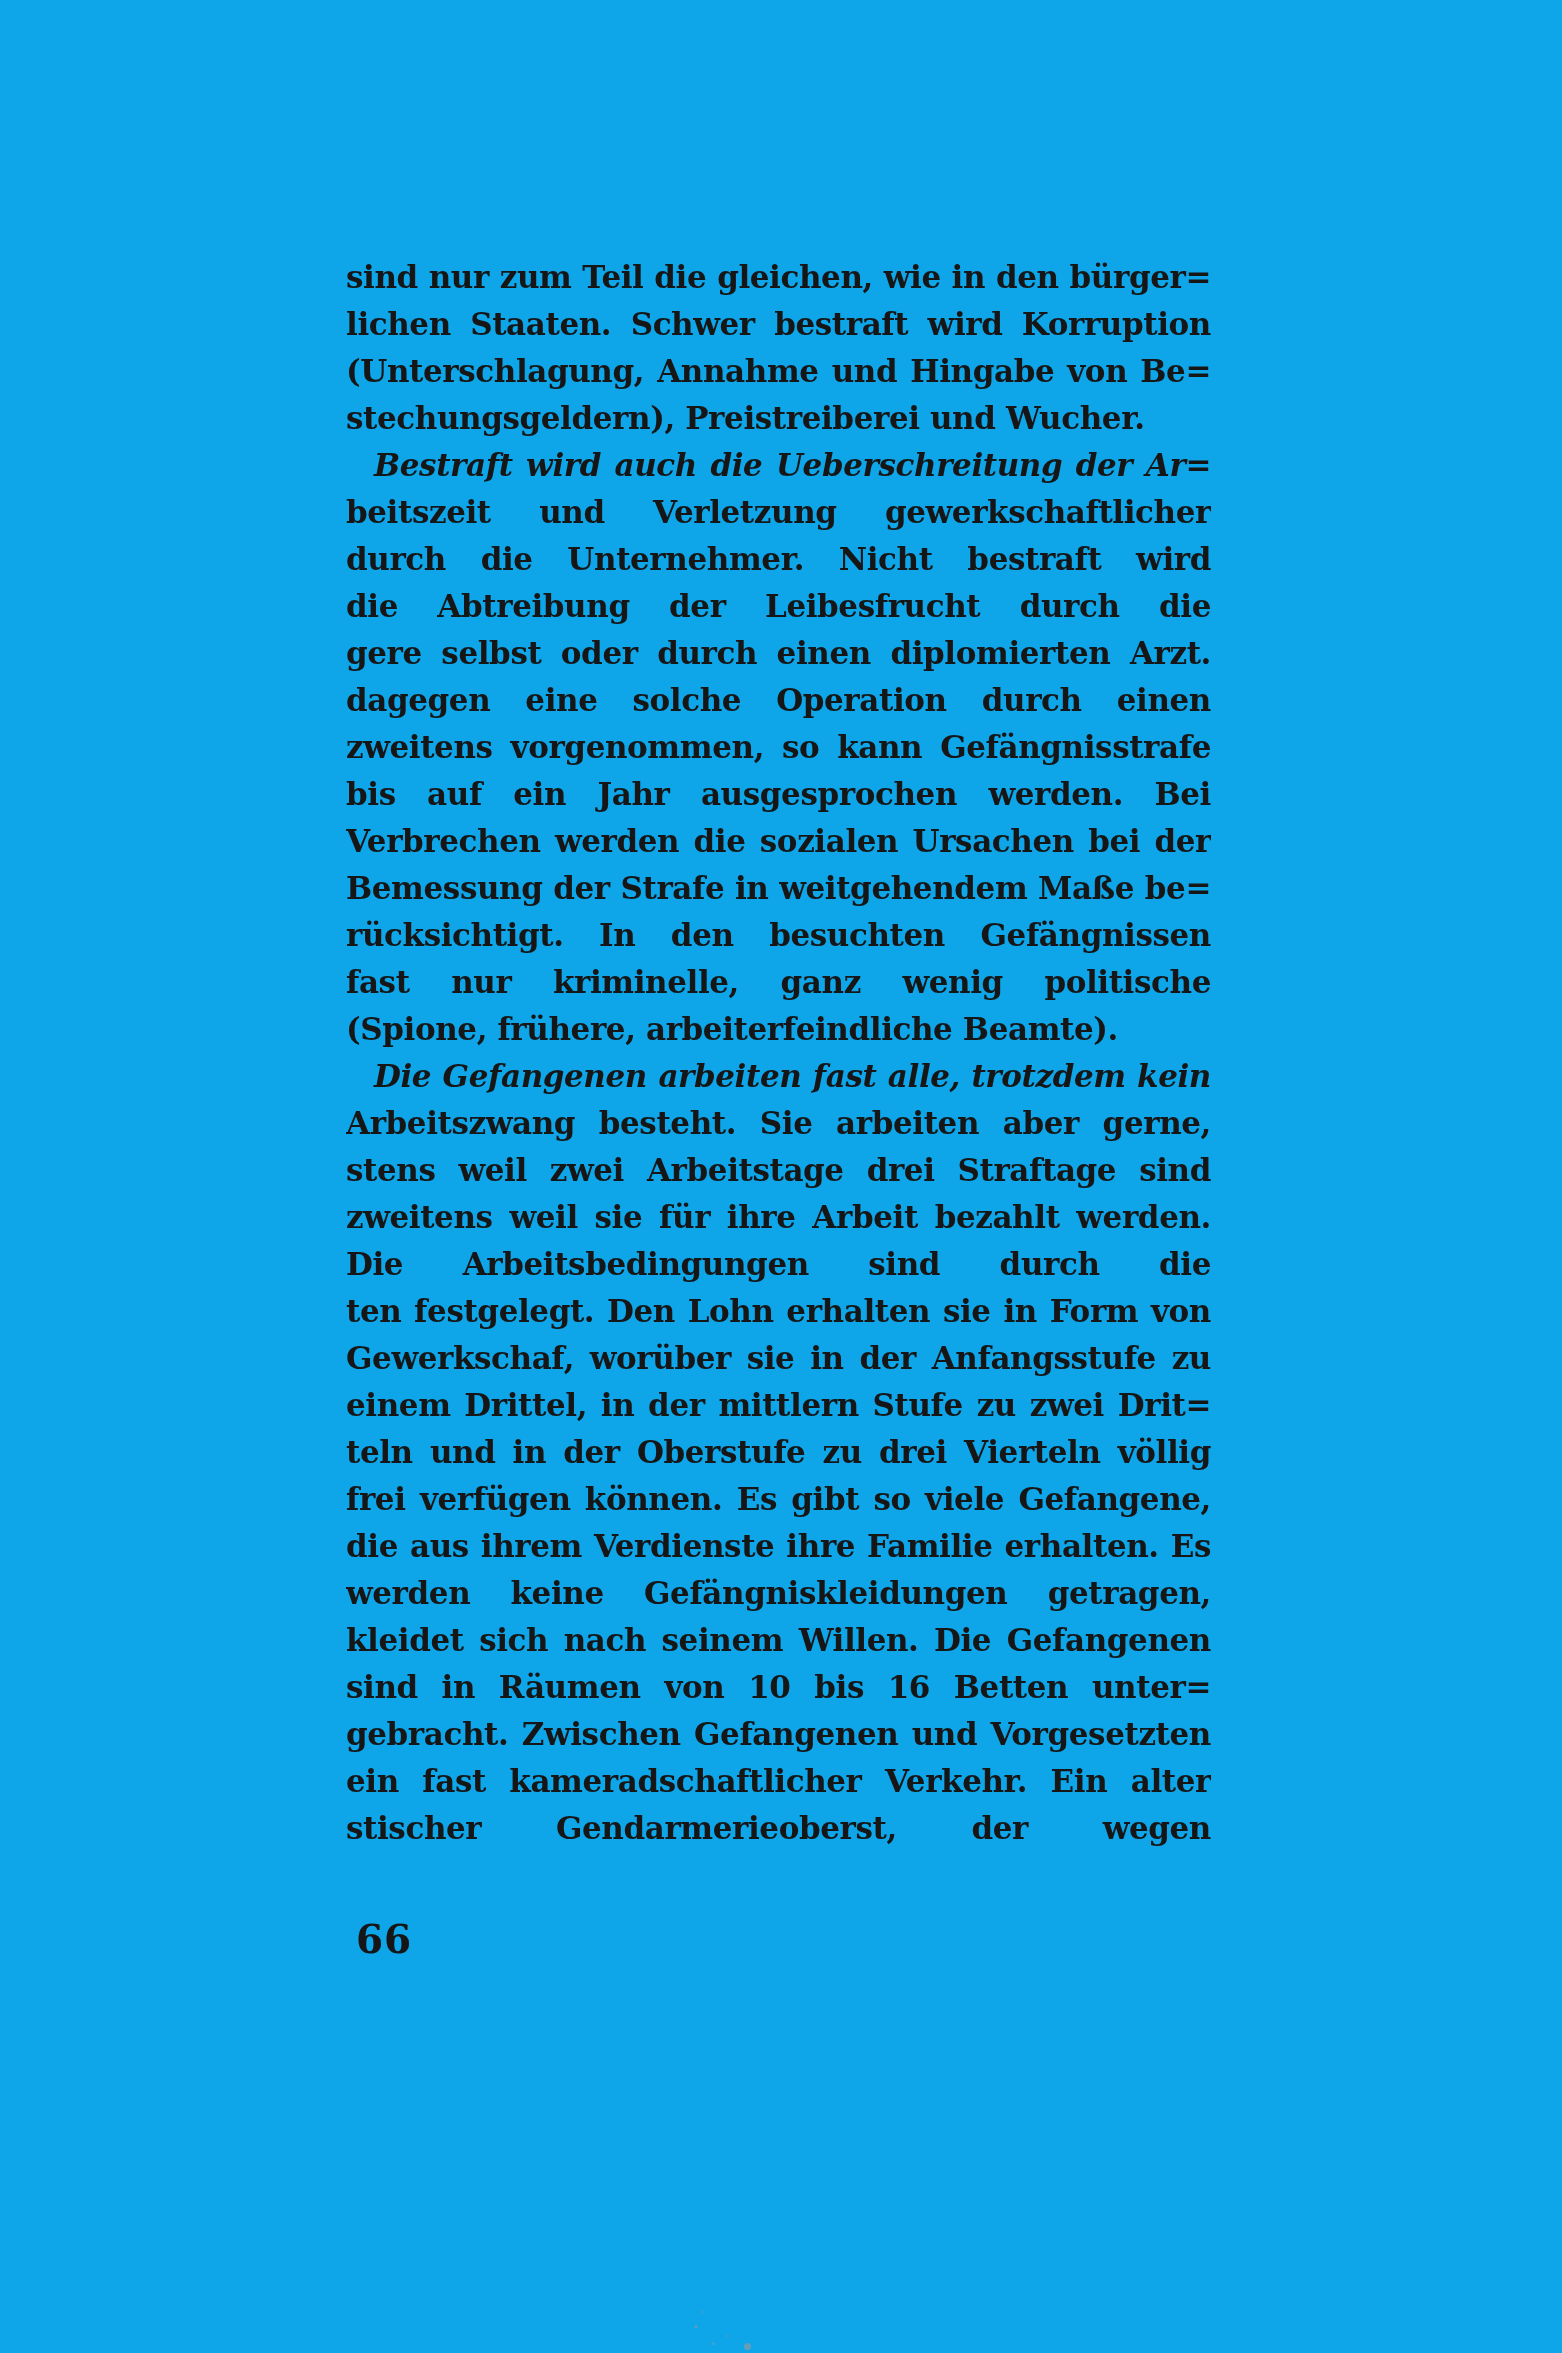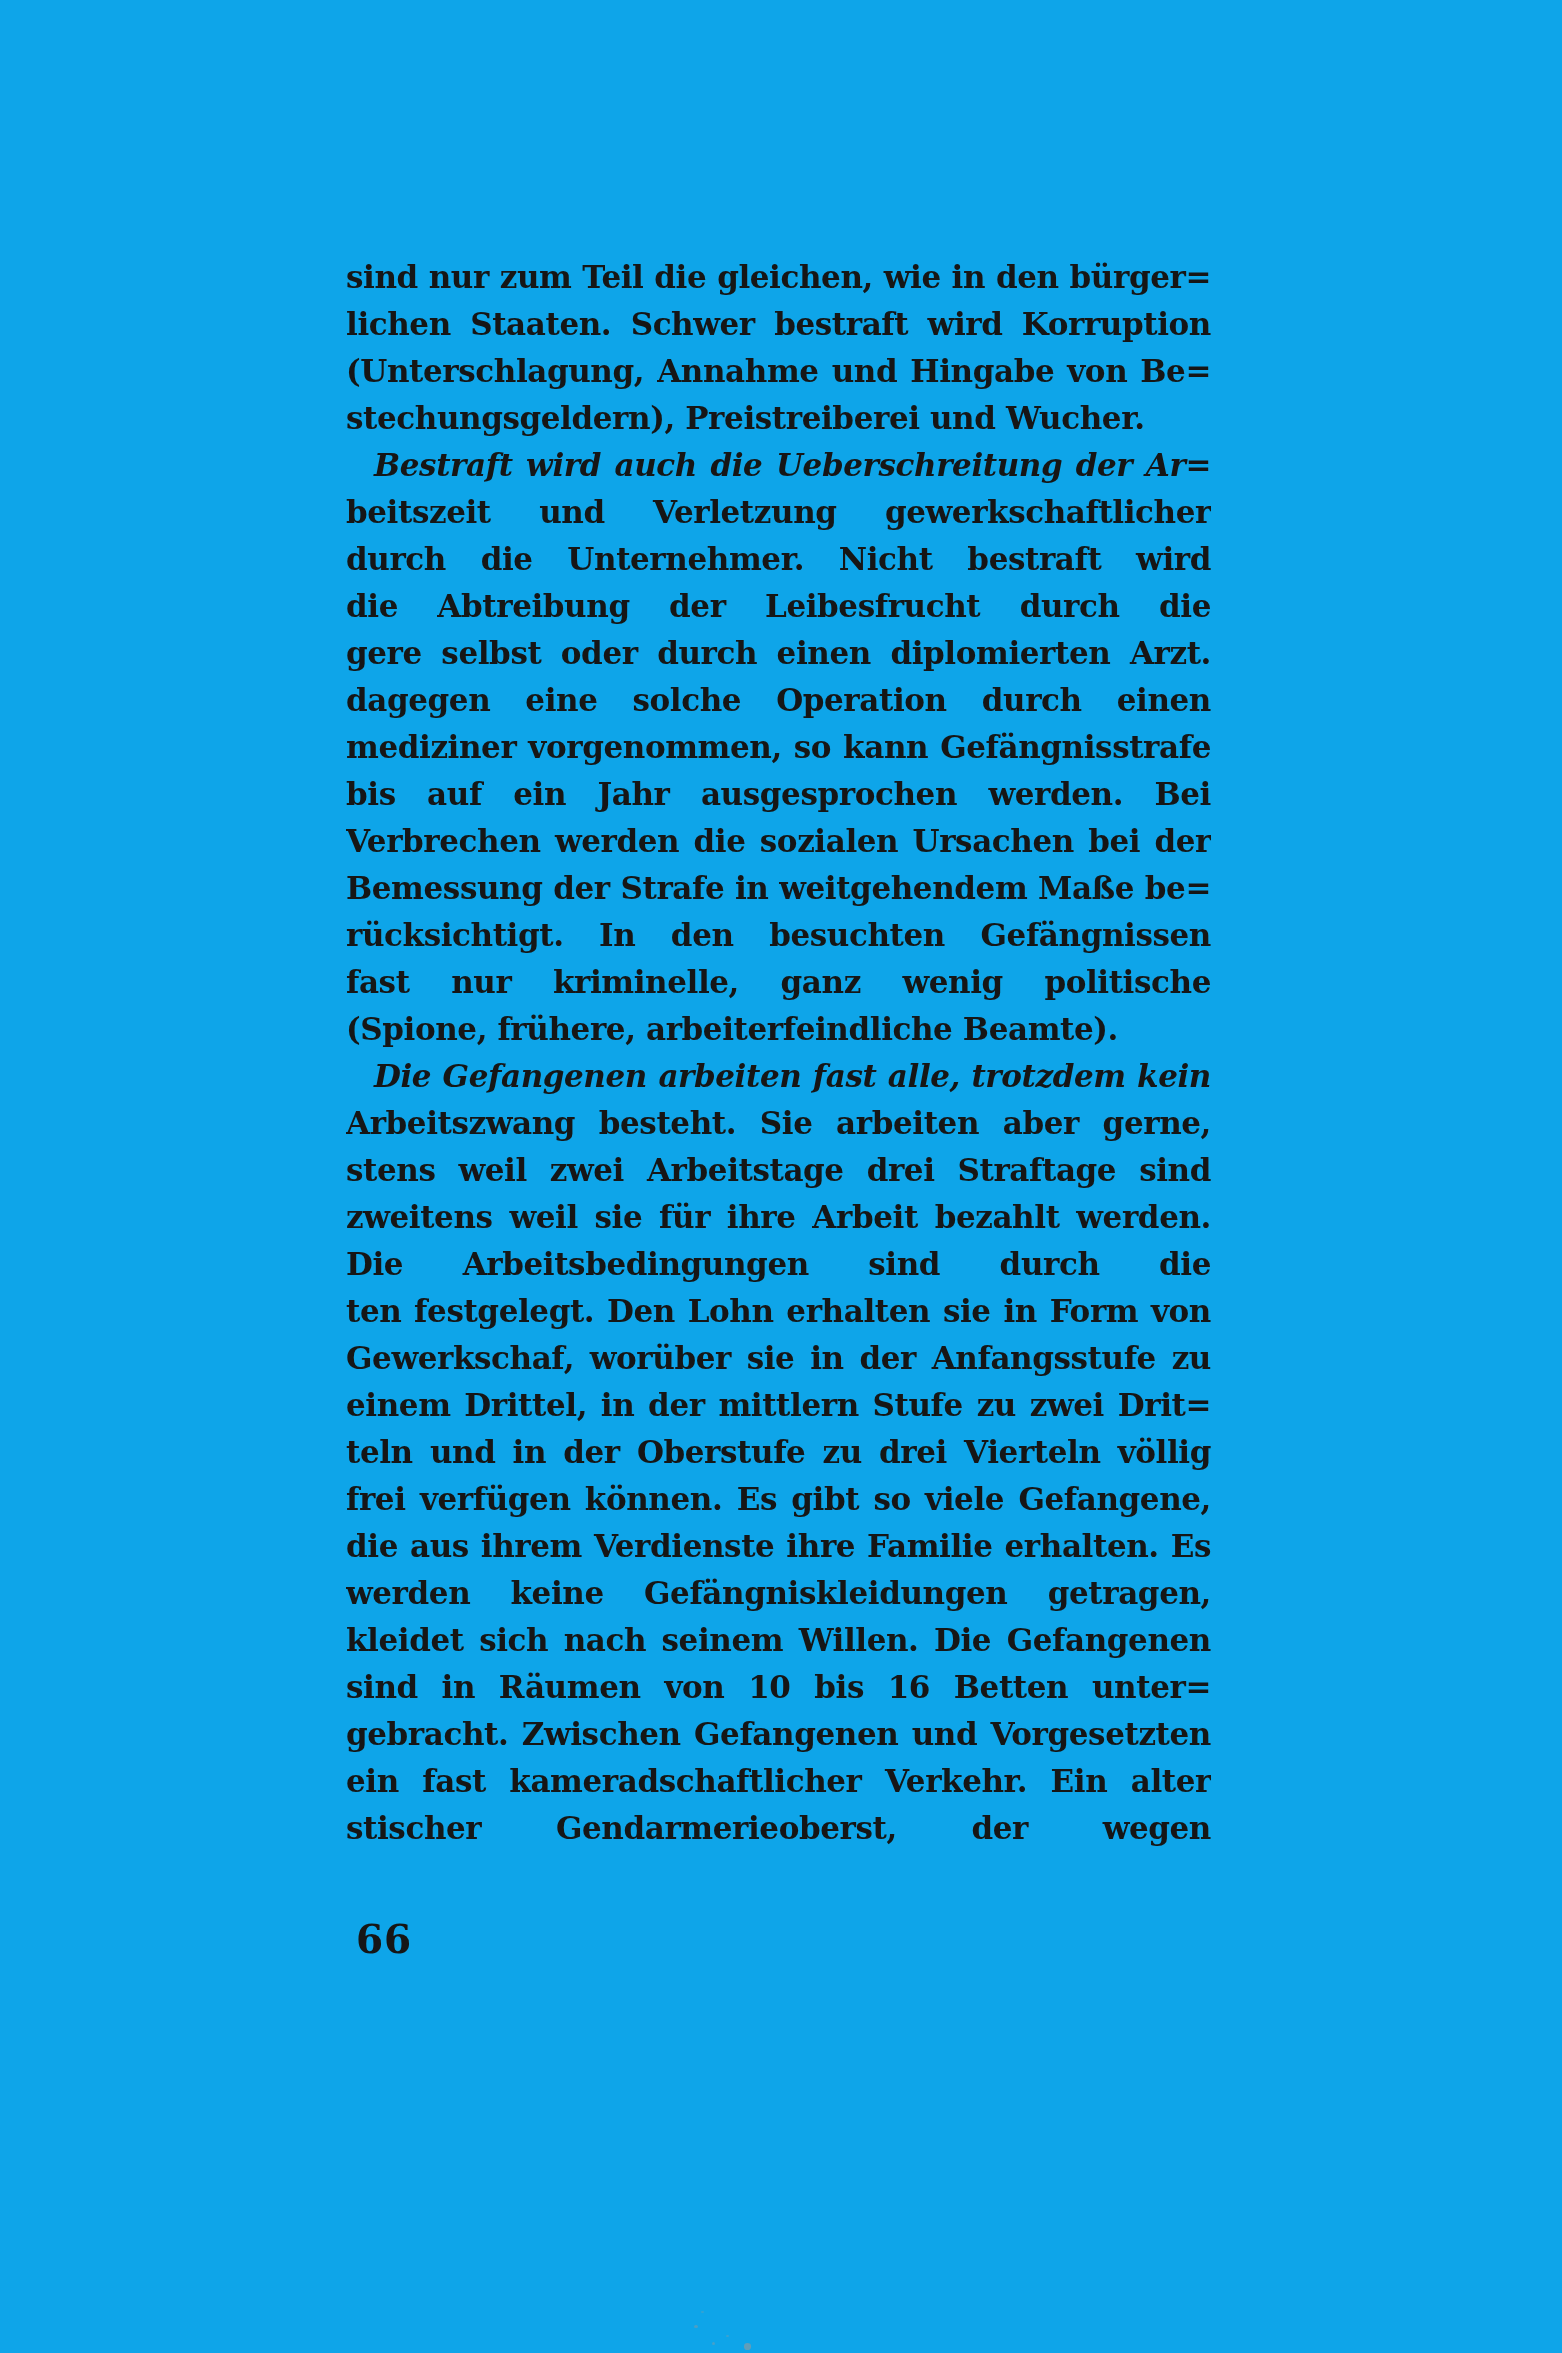--- a/index.html
+++ b/index.html
@@ -75,21 +75,21 @@
       <div class="line">sind nur zum Teil die gleichen, wie in den bürger=</div>
       <div class="line">lichen Staaten. Schwer bestraft wird Korruption</div>
       <div class="line">(Unterschlagung, Annahme und Hingabe von Be=</div>
       <div class="line no-justify">stechungsgeldern), Preistreiberei und Wucher.</div>
       <div class="line indent">Bestraft wird auch die Ueberschreitung der Ar=</div>
       <div class="line">beitszeit und Verletzung gewerkschaftlicher Verträge</div>
       <div class="line">durch die Unternehmer. Nicht bestraft wird dagegen</div>
       <div class="line">die Abtreibung der Leibesfrucht durch die Schwan=</div>
       <div class="line">gere selbst oder durch einen diplomierten Arzt. Wird</div>
       <div class="line">dagegen eine solche Operation durch einen Nicht=</div>
-      <div class="line">mediziner vorgenommen, so kann Gefängnisstrafe</div>
+      <div class="line">zweitens vorgenommen, so kann Gefängnisstrafe</div>
       <div class="line">bis auf ein Jahr ausgesprochen werden. Bei seinem</div>
       <div class="line">Verbrechen werden die sozialen Ursachen bei der</div>
       <div class="line">Bemessung der Strafe in weitgehendem Maße be=</div>
       <div class="line">rücksichtigt. In den besuchten Gefängnissen waren</div>
       <div class="line">fast nur kriminelle, ganz wenig politische Sträflinge</div>
       <div class="line no-justify">(Spione, frühere, arbeiterfeindliche Beamte).</div>
       <div class="line indent">Die Gefangenen arbeiten fast alle, trotzdem kein</div>
       <div class="line">Arbeitszwang besteht. Sie arbeiten aber gerne, er=</div>
       <div class="line">stens weil zwei Arbeitstage drei Straftage sind und</div>
       <div class="line">zweitens weil sie für ihre Arbeit bezahlt werden.</div>

